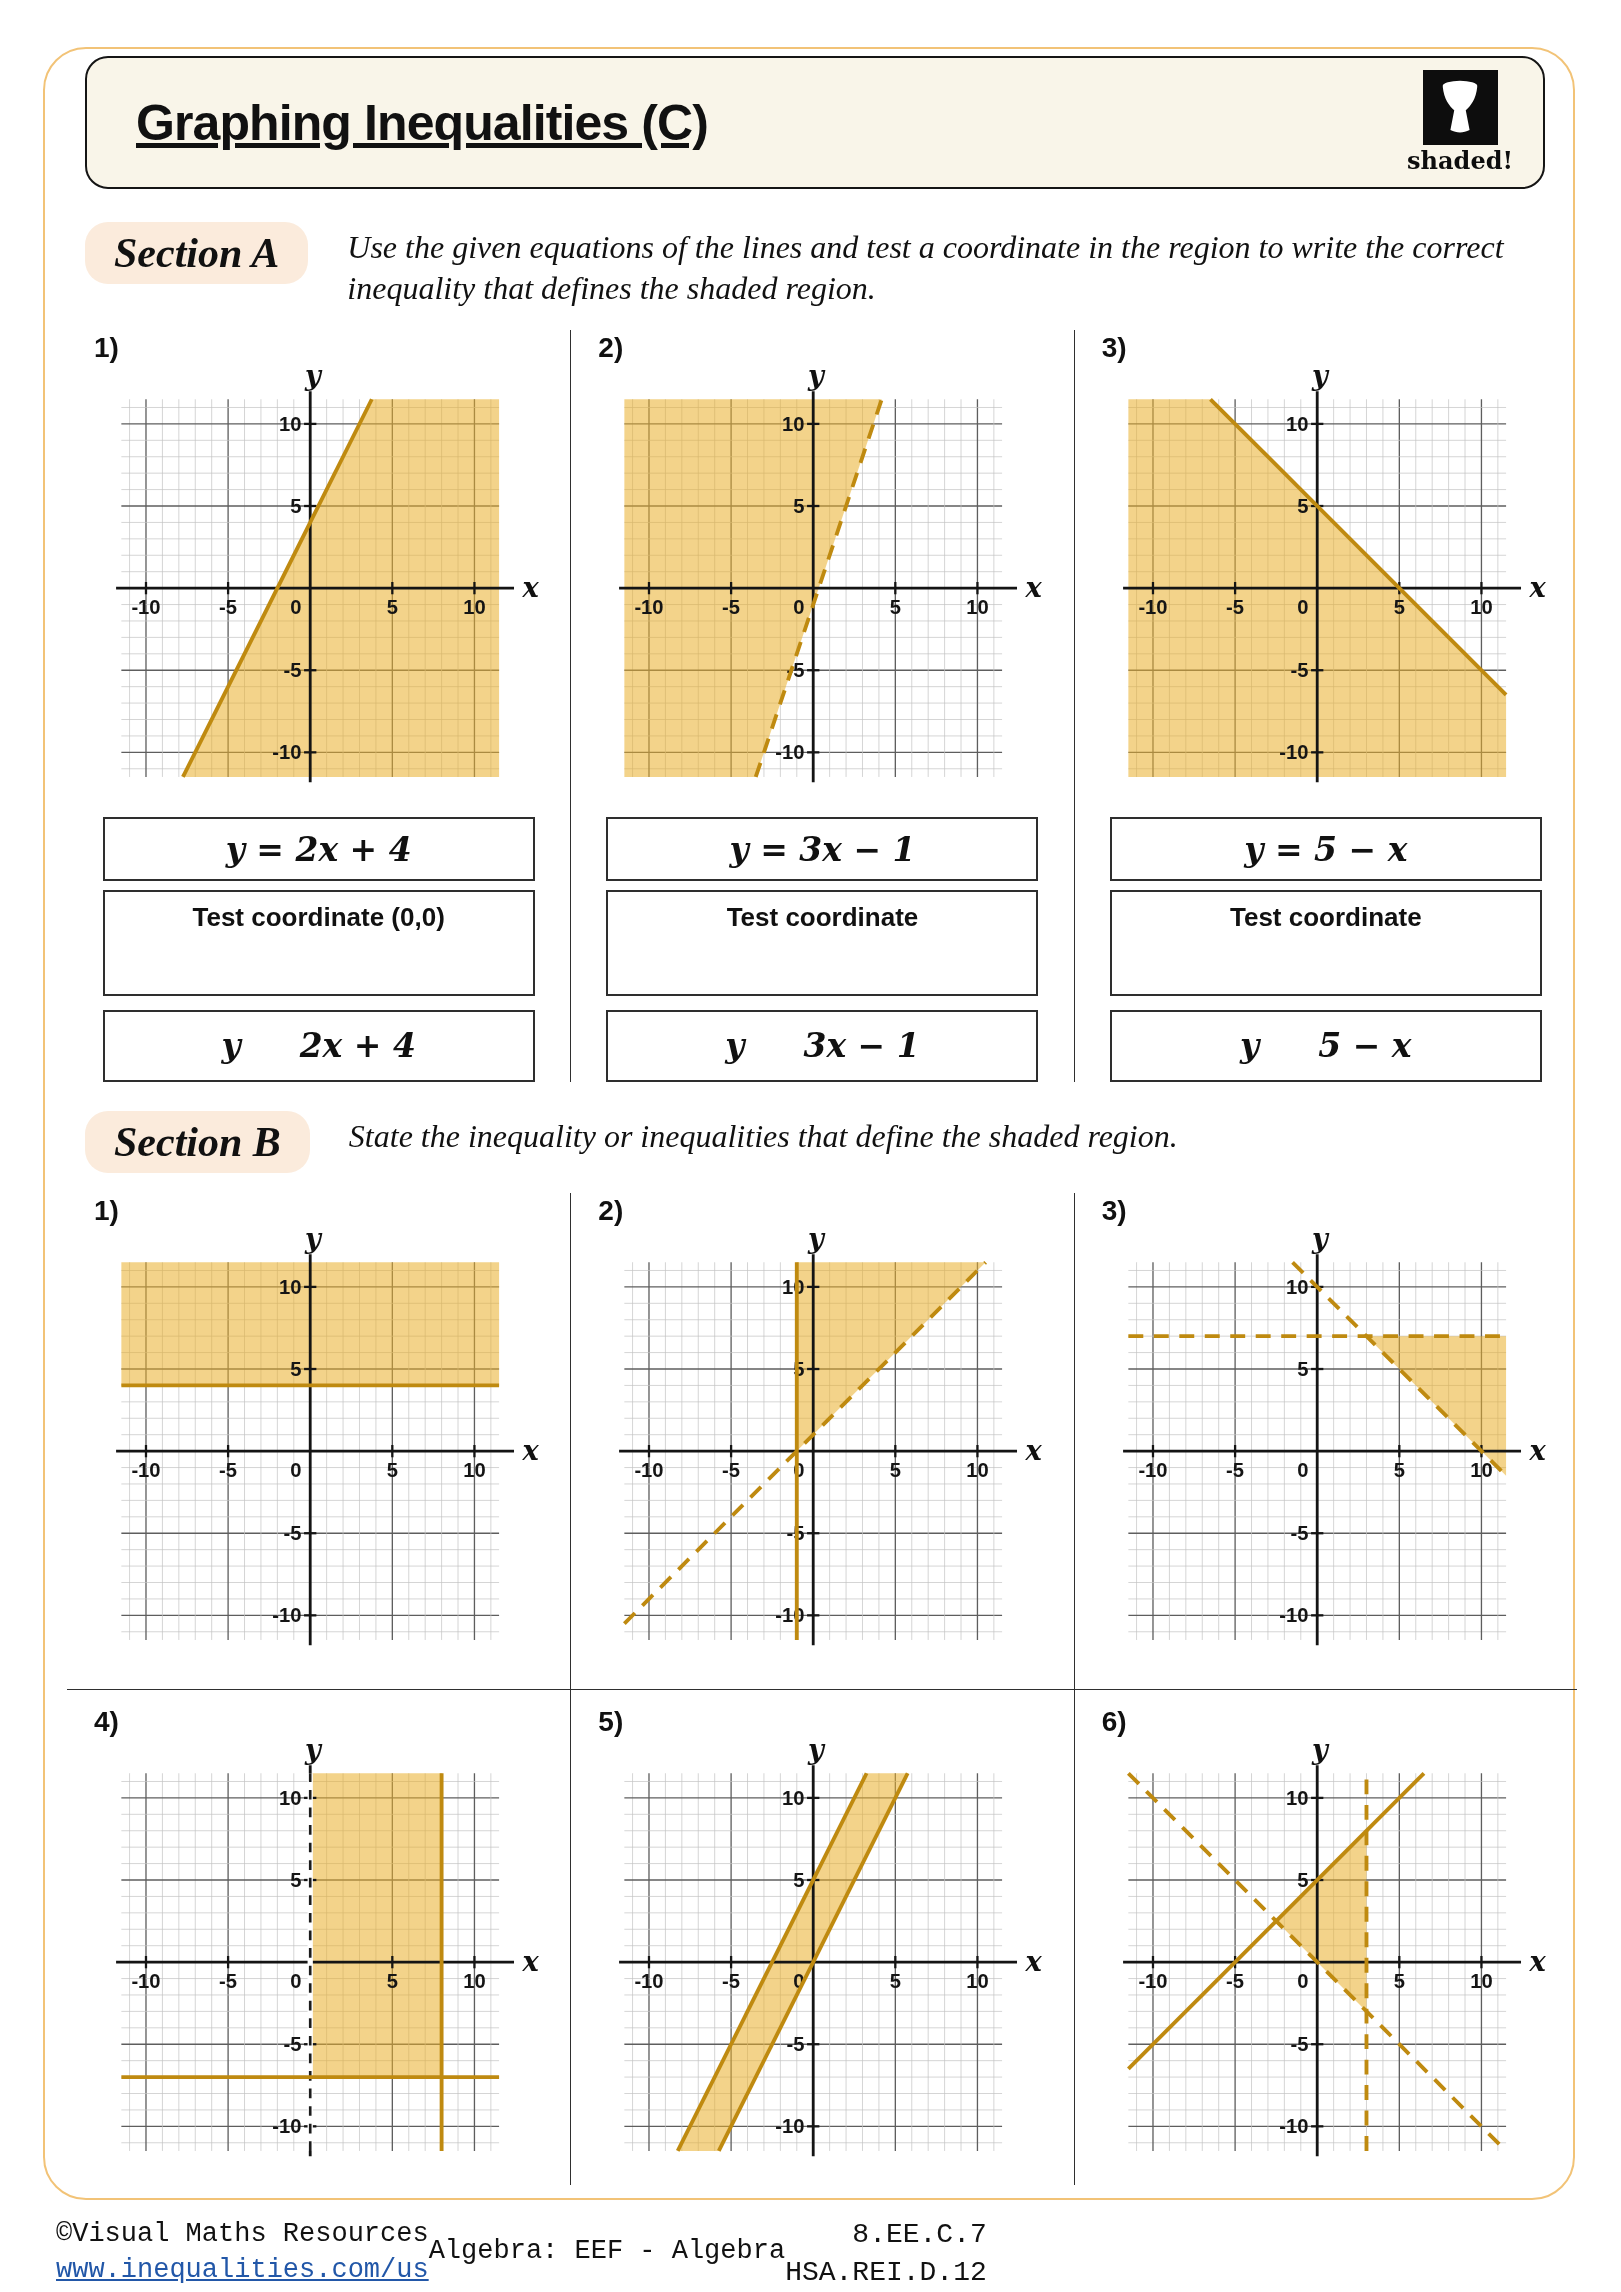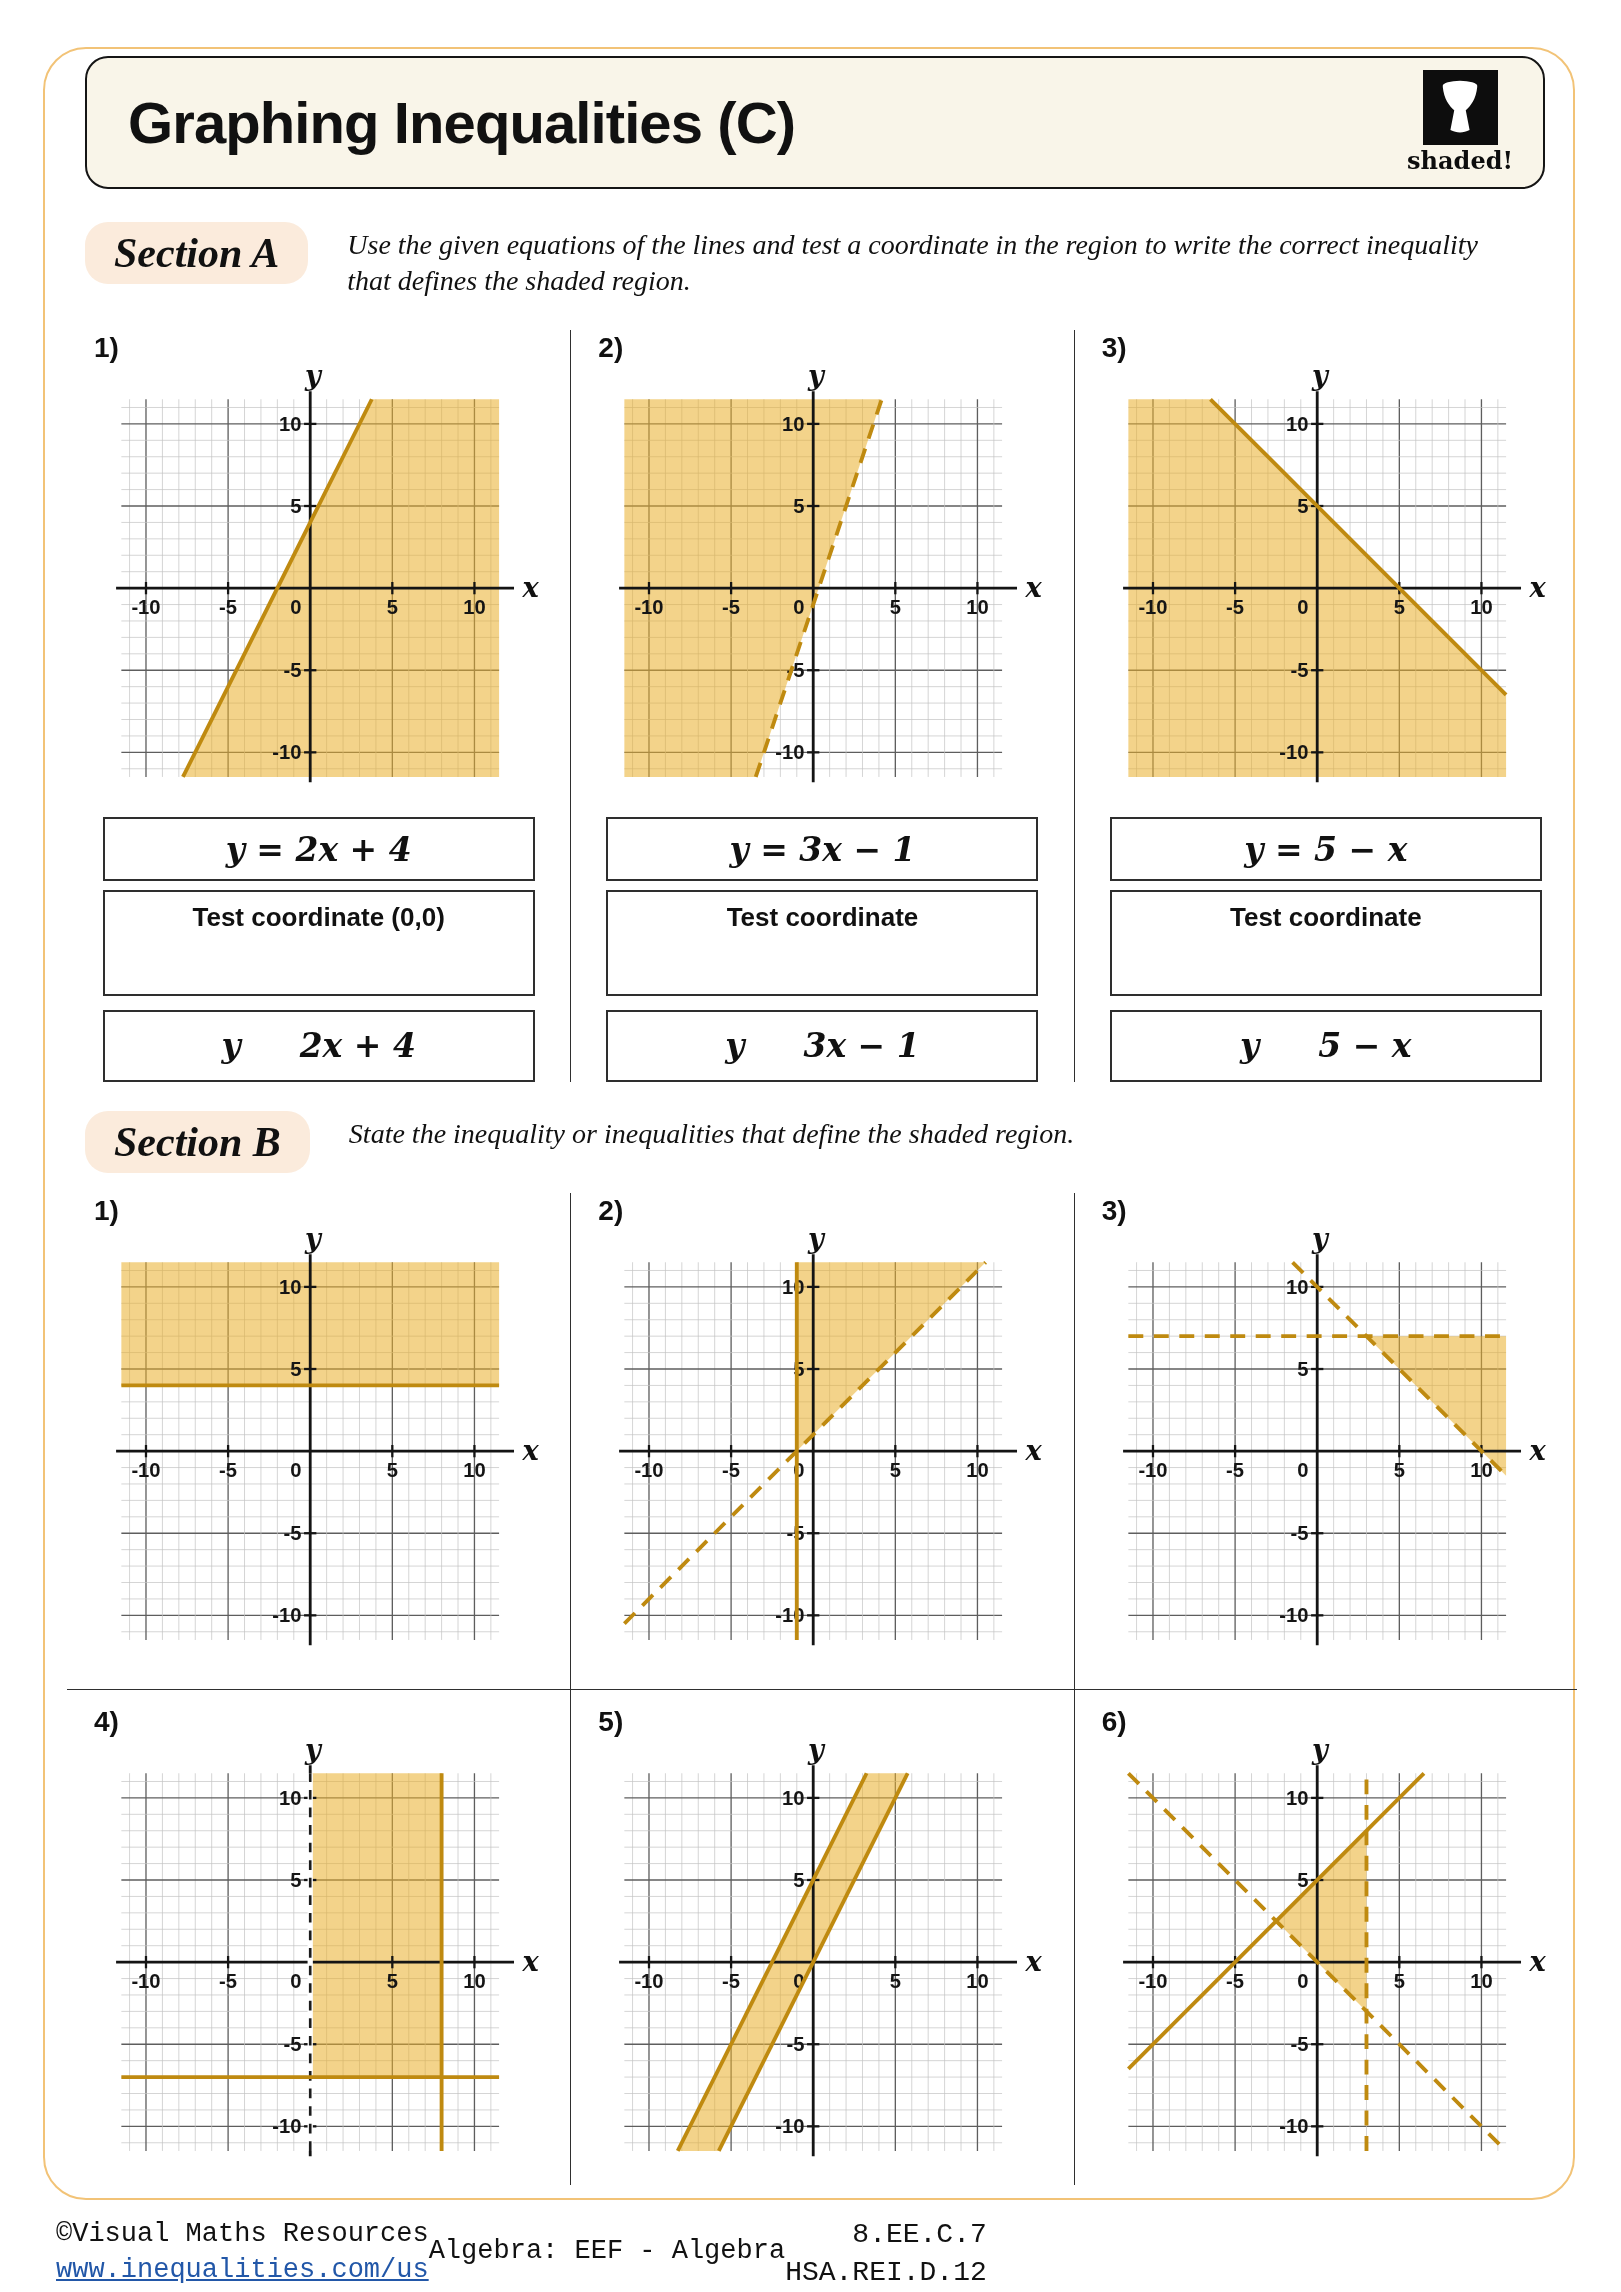--- a/index.html
+++ b/index.html
@@ -7,33 +7,33 @@
        font-family:"Liberation Sans",sans-serif;color:#111;overflow:hidden;}
 
   .frame{position:absolute;left:43px;top:47px;width:1528px;height:2149px;
          border:2.7px solid #F2C377;border-radius:43px;}
 
   
   .title-box{position:absolute;left:85px;top:56px;width:1460px;height:133px;
              background:#F9F5E9;border:2.7px solid #151515;border-radius:23px;
              box-sizing:border-box;display:flex;align-items:center;
              justify-content:space-between;padding:0 30px 0 41px;}
-  .page-title{font-size:58px;font-weight:bold;letter-spacing:-0.9px;margin:0;}
+  .page-title{font-size:50px;font-weight:bold;letter-spacing:-0.9px;margin:8px;text-decoration:underline;}
   .logo{display:flex;flex-direction:column;align-items:center;gap:1.8px;}
   .logo-square{width:75px;height:75px;background:#0d0d0d;display:flex;
                align-items:center;justify-content:center;}
   .logo-square svg{width:64px;height:64px;}
   .logo-word{font-family:"DejaVu Serif",serif;font-weight:bold;font-size:24px;color:#0d0d0d;}
 
   
   .sec-head{position:absolute;left:85px;width:1469px;display:flex;align-items:flex-start;}
   .pill{background:#FBEBDC;border-radius:23px;padding:7px 29px;
         font-family:"Liberation Serif",serif;font-style:italic;font-weight:bold;
         font-size:42px;white-space:nowrap;}
-  .instr{font-family:"Liberation Serif",serif;font-style:italic;font-size:28px;
+  .instr{font-family:"Liberation Serif",serif;font-style:italic;font-size:32px;
          line-height:1.28;margin:5.4px 0 0 39px;max-width:1164px;}
 
   
   .cols{position:absolute;left:67px;width:1510px;display:grid;
         grid-template-columns:repeat(3,1fr);}
   .colsA{top:330px;height:751px;}
   .colsB{top:1193px;height:992px;grid-template-rows:496px 496px;}
   .cell{box-sizing:border-box;padding-top:1.8px;}
   .vline{border-left:1.8px solid #2f2f2f;}
   .hline{border-top:1.8px solid #2f2f2f;}

